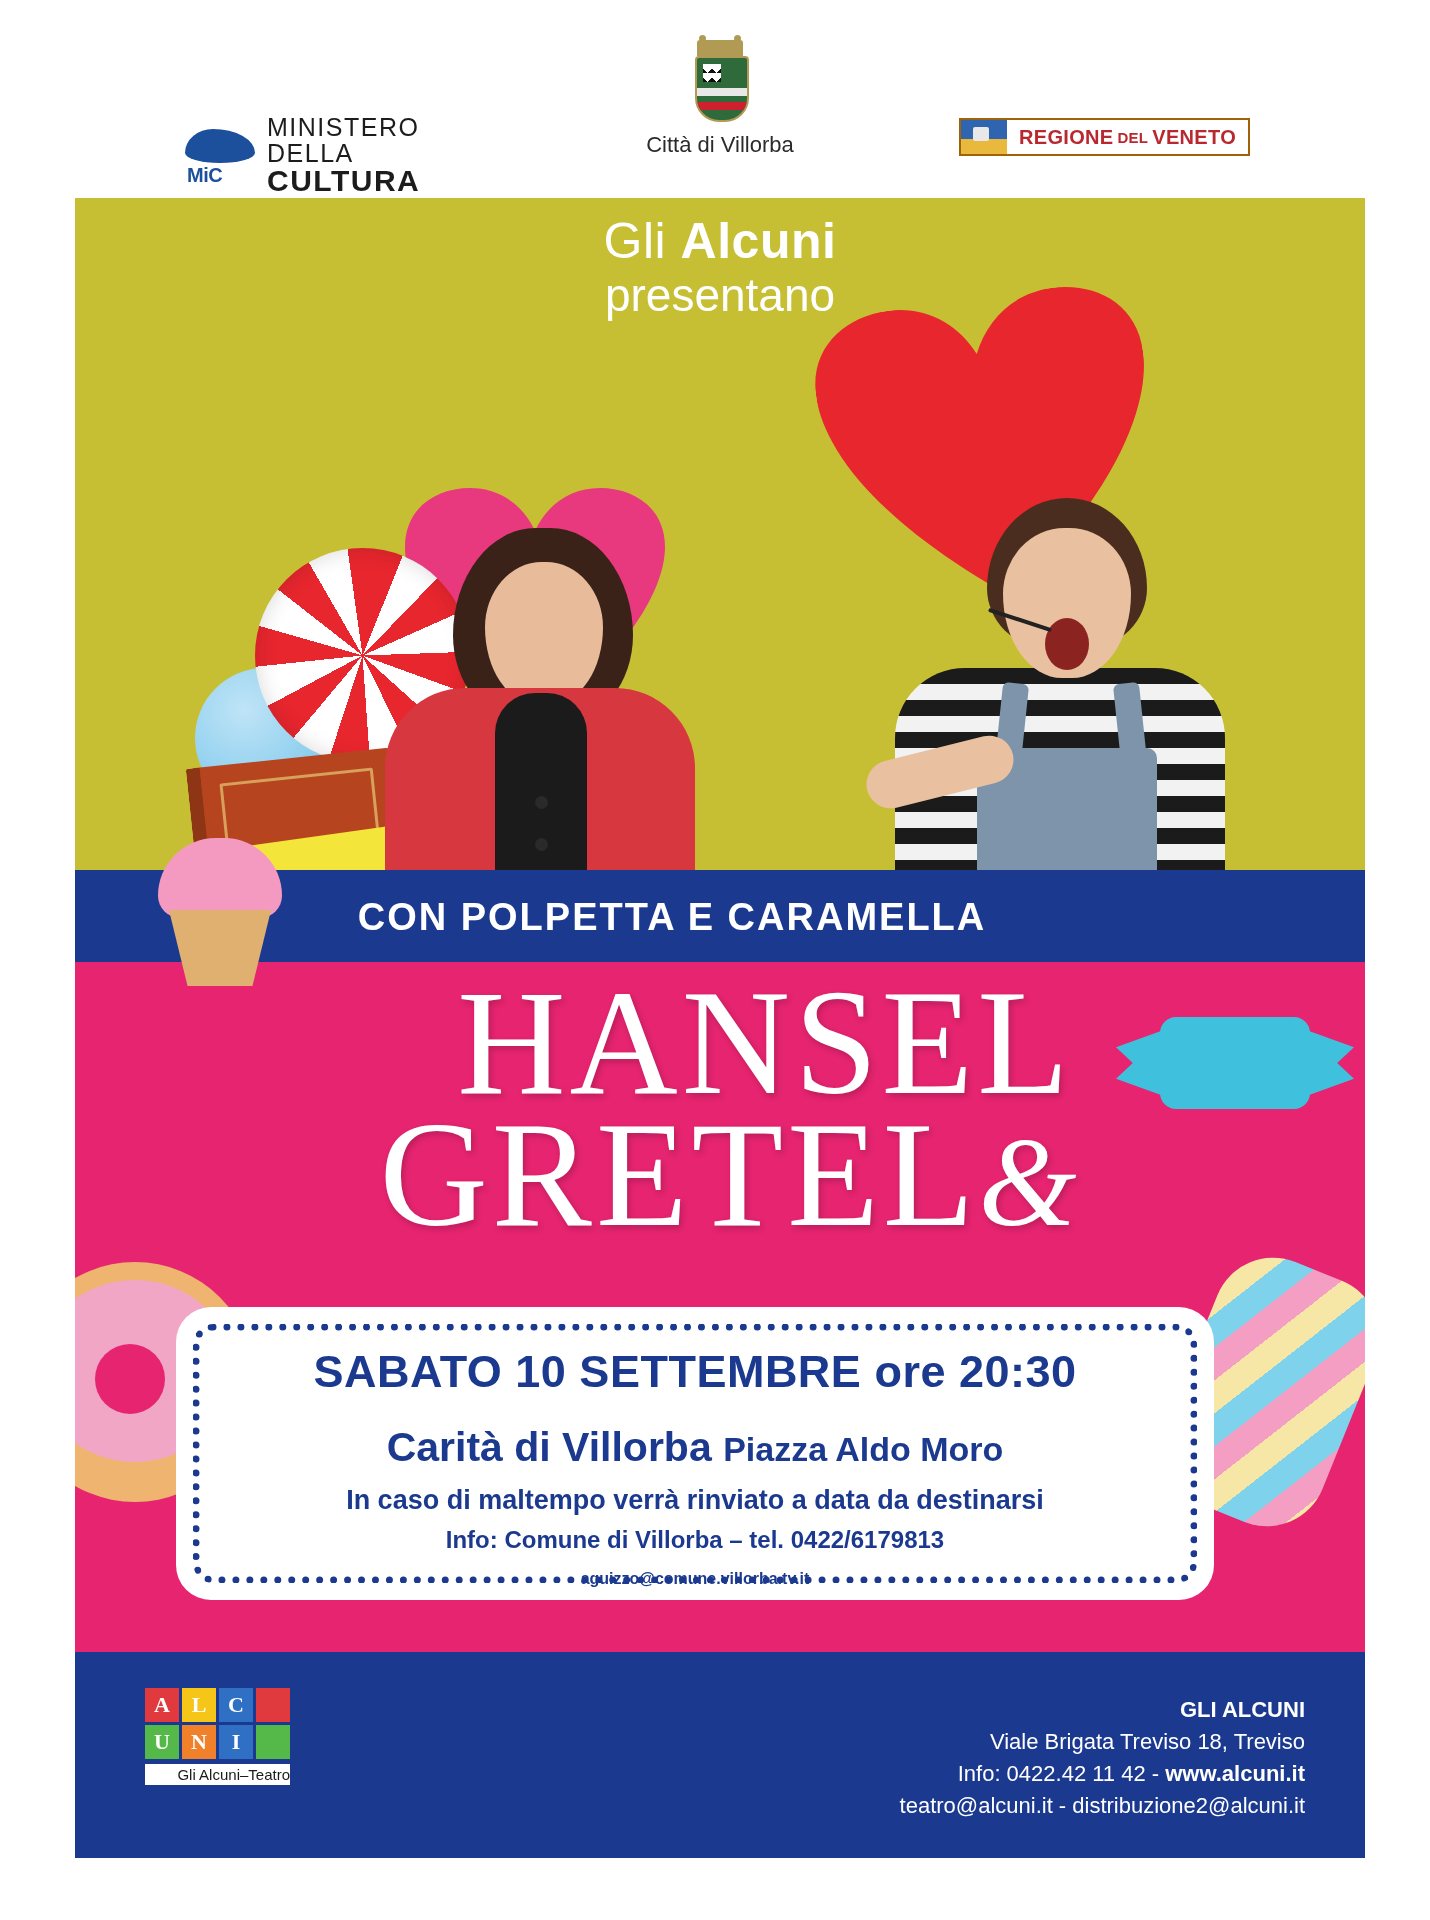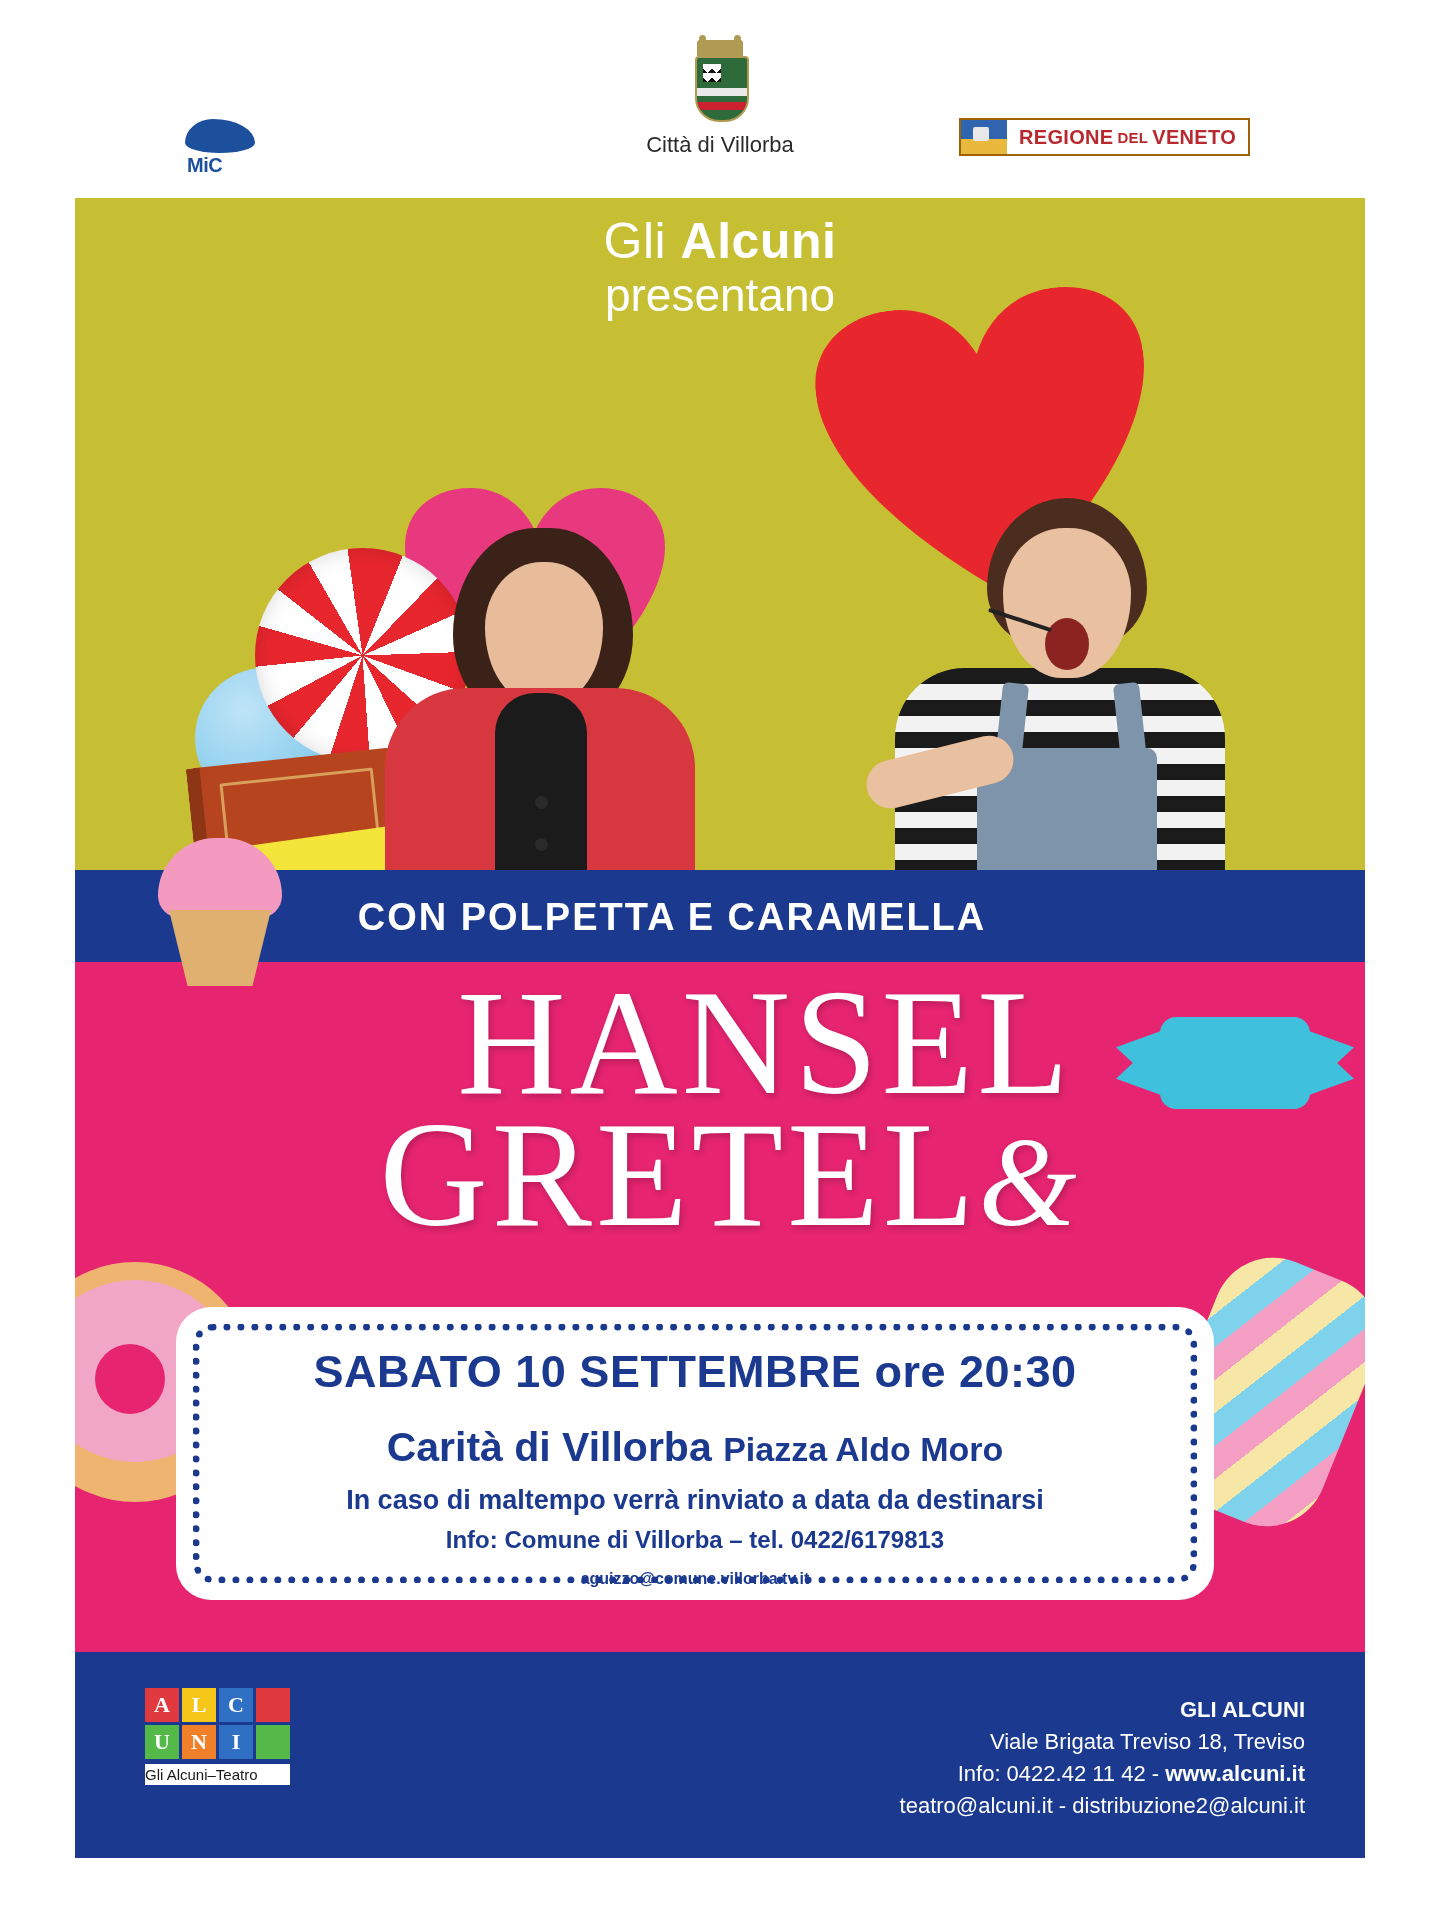--- a/index.html
+++ b/index.html
@@ -579,21 +579,21 @@
   .c-red { background: #e03a3e; }
   .c-yel { background: #f5c518; }
   .c-blu { background: #2f6fc4; }
   .c-grn { background: #54b948; }
   .c-org { background: #f0812a; }
   .alcuni-caption {
     margin-top: 5px;
     background: #ffffff;
     color: #1b1b1b;
     font-size: 15px;
-    text-align: left;
+    text-align: right;
     padding: 2px 0;
     width: 145px;
   }
 
   .footer-text {
     position: absolute;
     right: 60px; top: 42px;
     text-align: right;
     color: #ffffff;
     line-height: 1.45;
@@ -608,20 +608,25 @@
 <body>
 
 <div class="poster">
 
   <div class="logo-band">
 
     <div class="mic-logo">
       <div class="mic-mark">
         <div class="swoosh"></div>
         <div class="miclabel">MiC</div>
+      </div>
+      <div class="mic-text">
+        <div class="l1">MINISTERO</div>
+        <div class="l2">DELLA</div>
+        <div class="l3">CULTURA</div>
       </div>
     </div>
 
     <div class="comune">
       <div class="comune-crest">
         <div class="crown"></div>
         <div class="shield">
           <div class="checker"></div>
           <div class="band1"></div>
           <div class="band2"></div>

